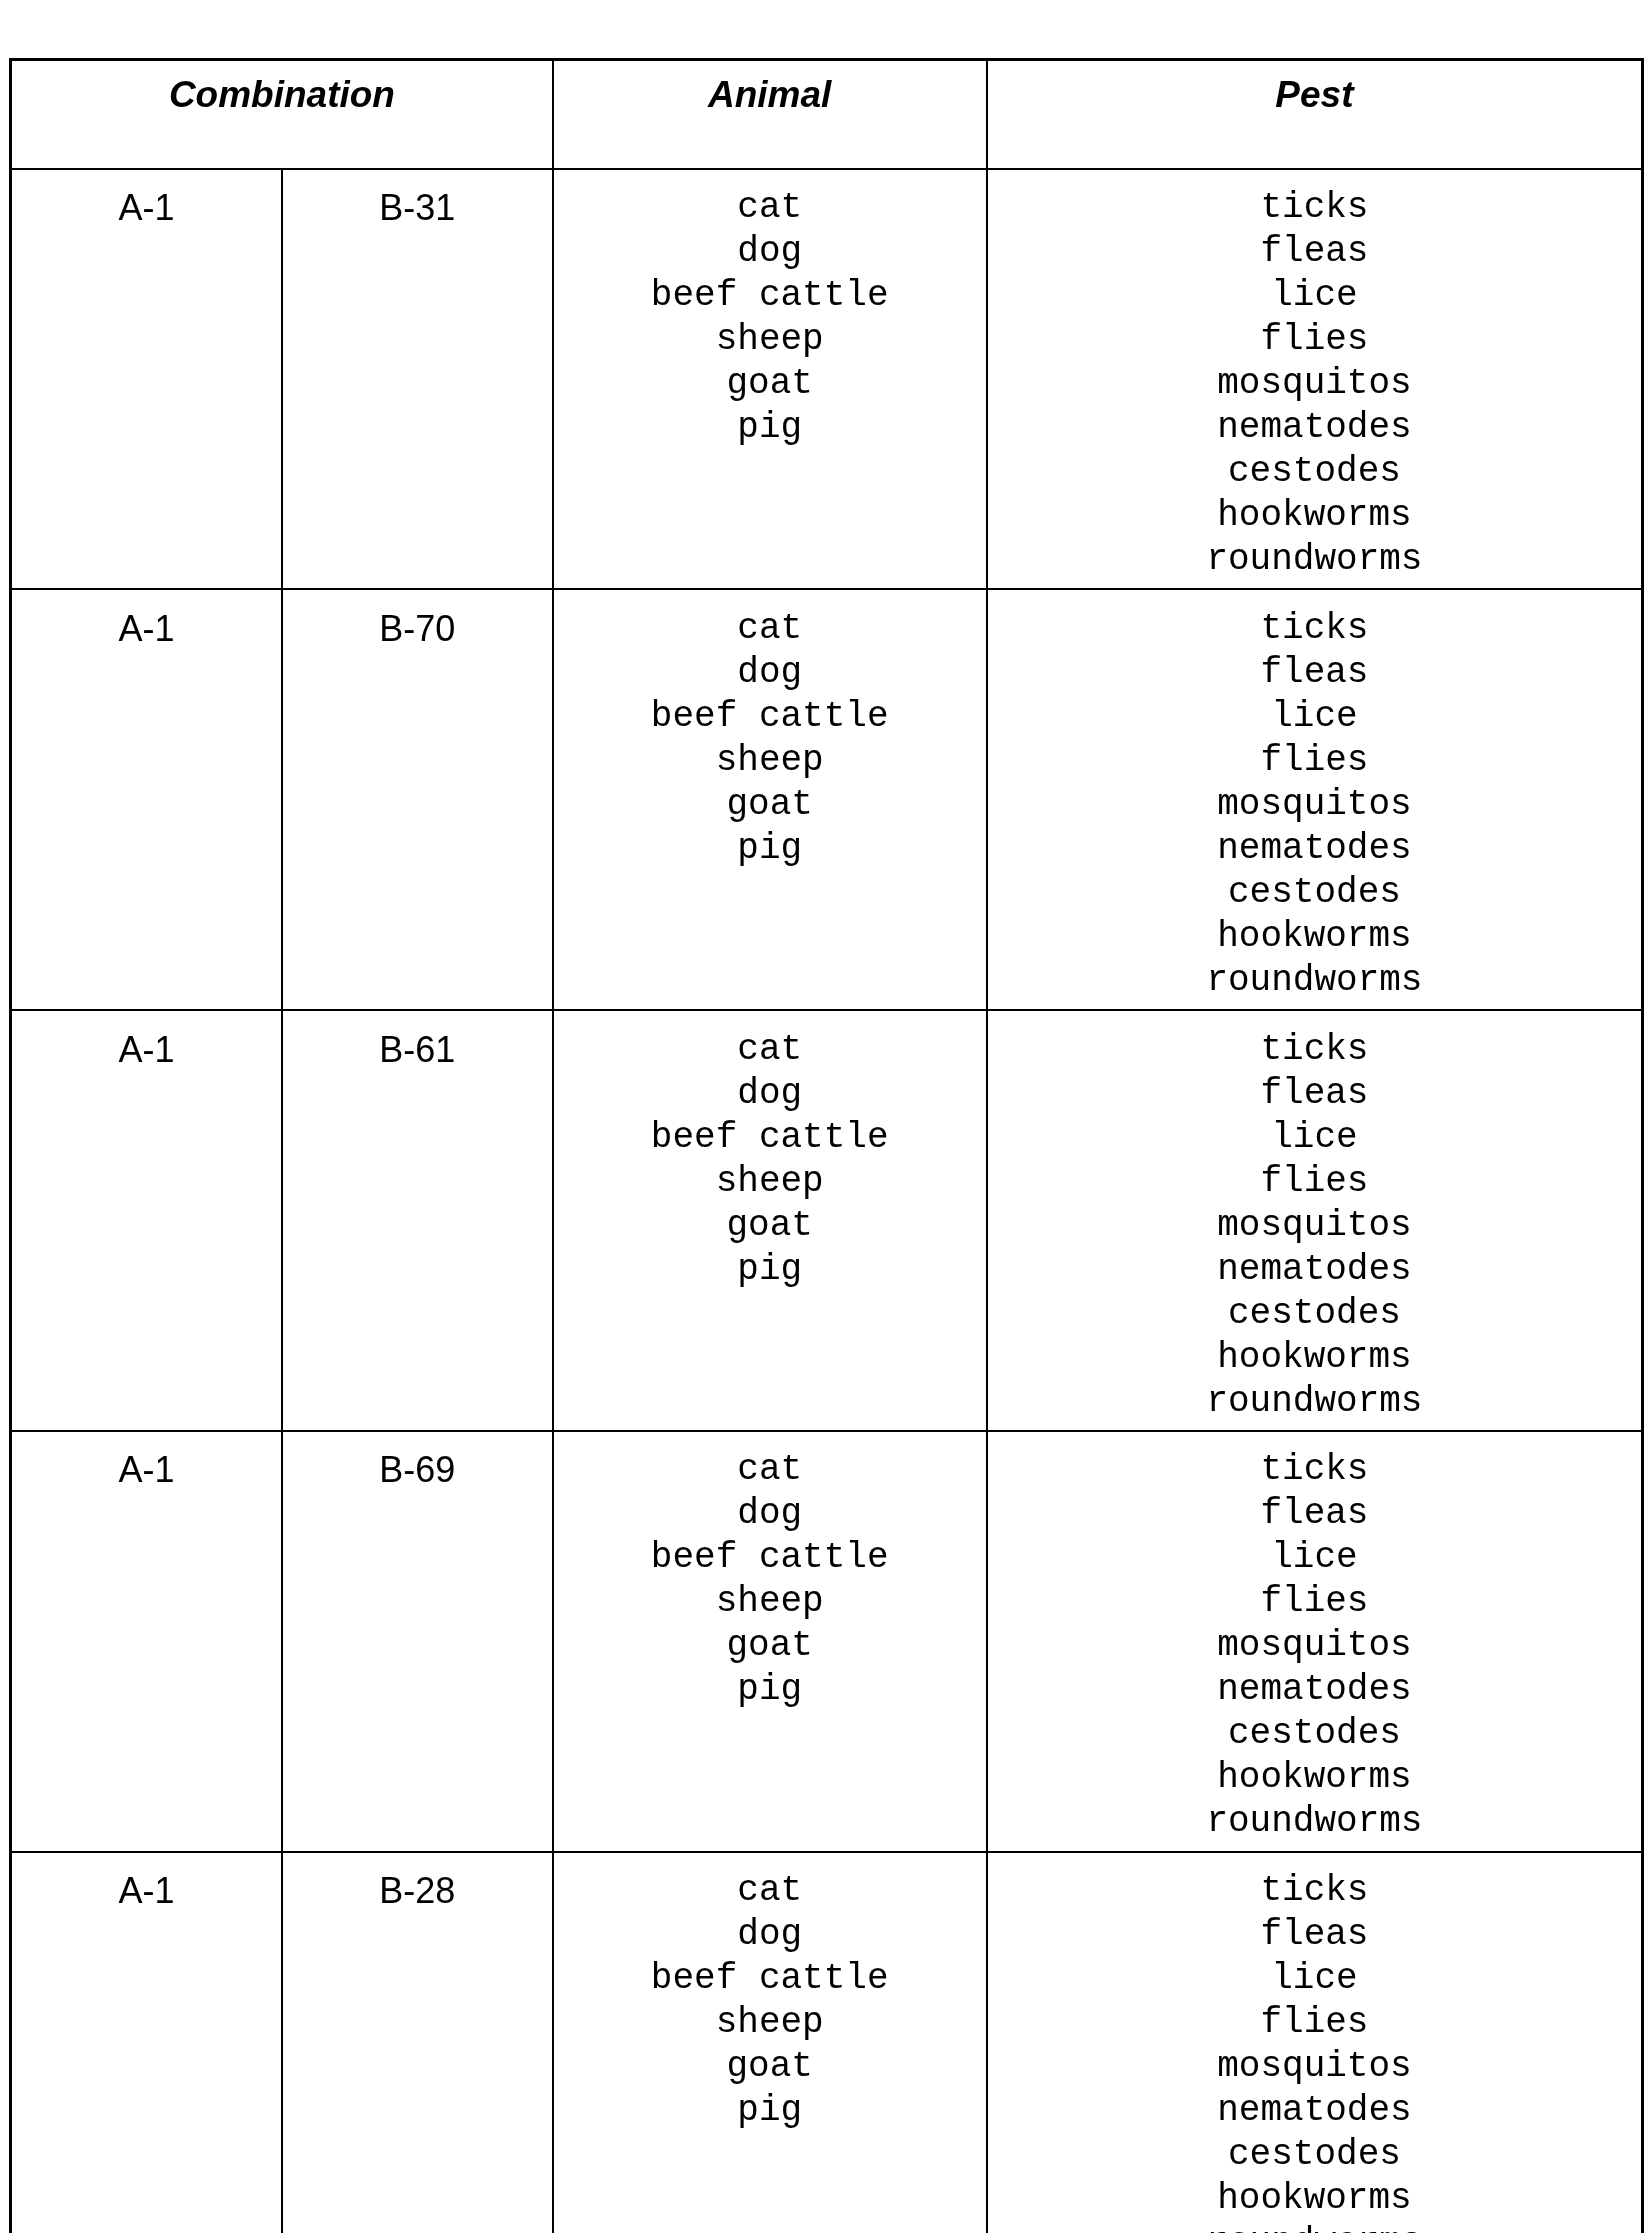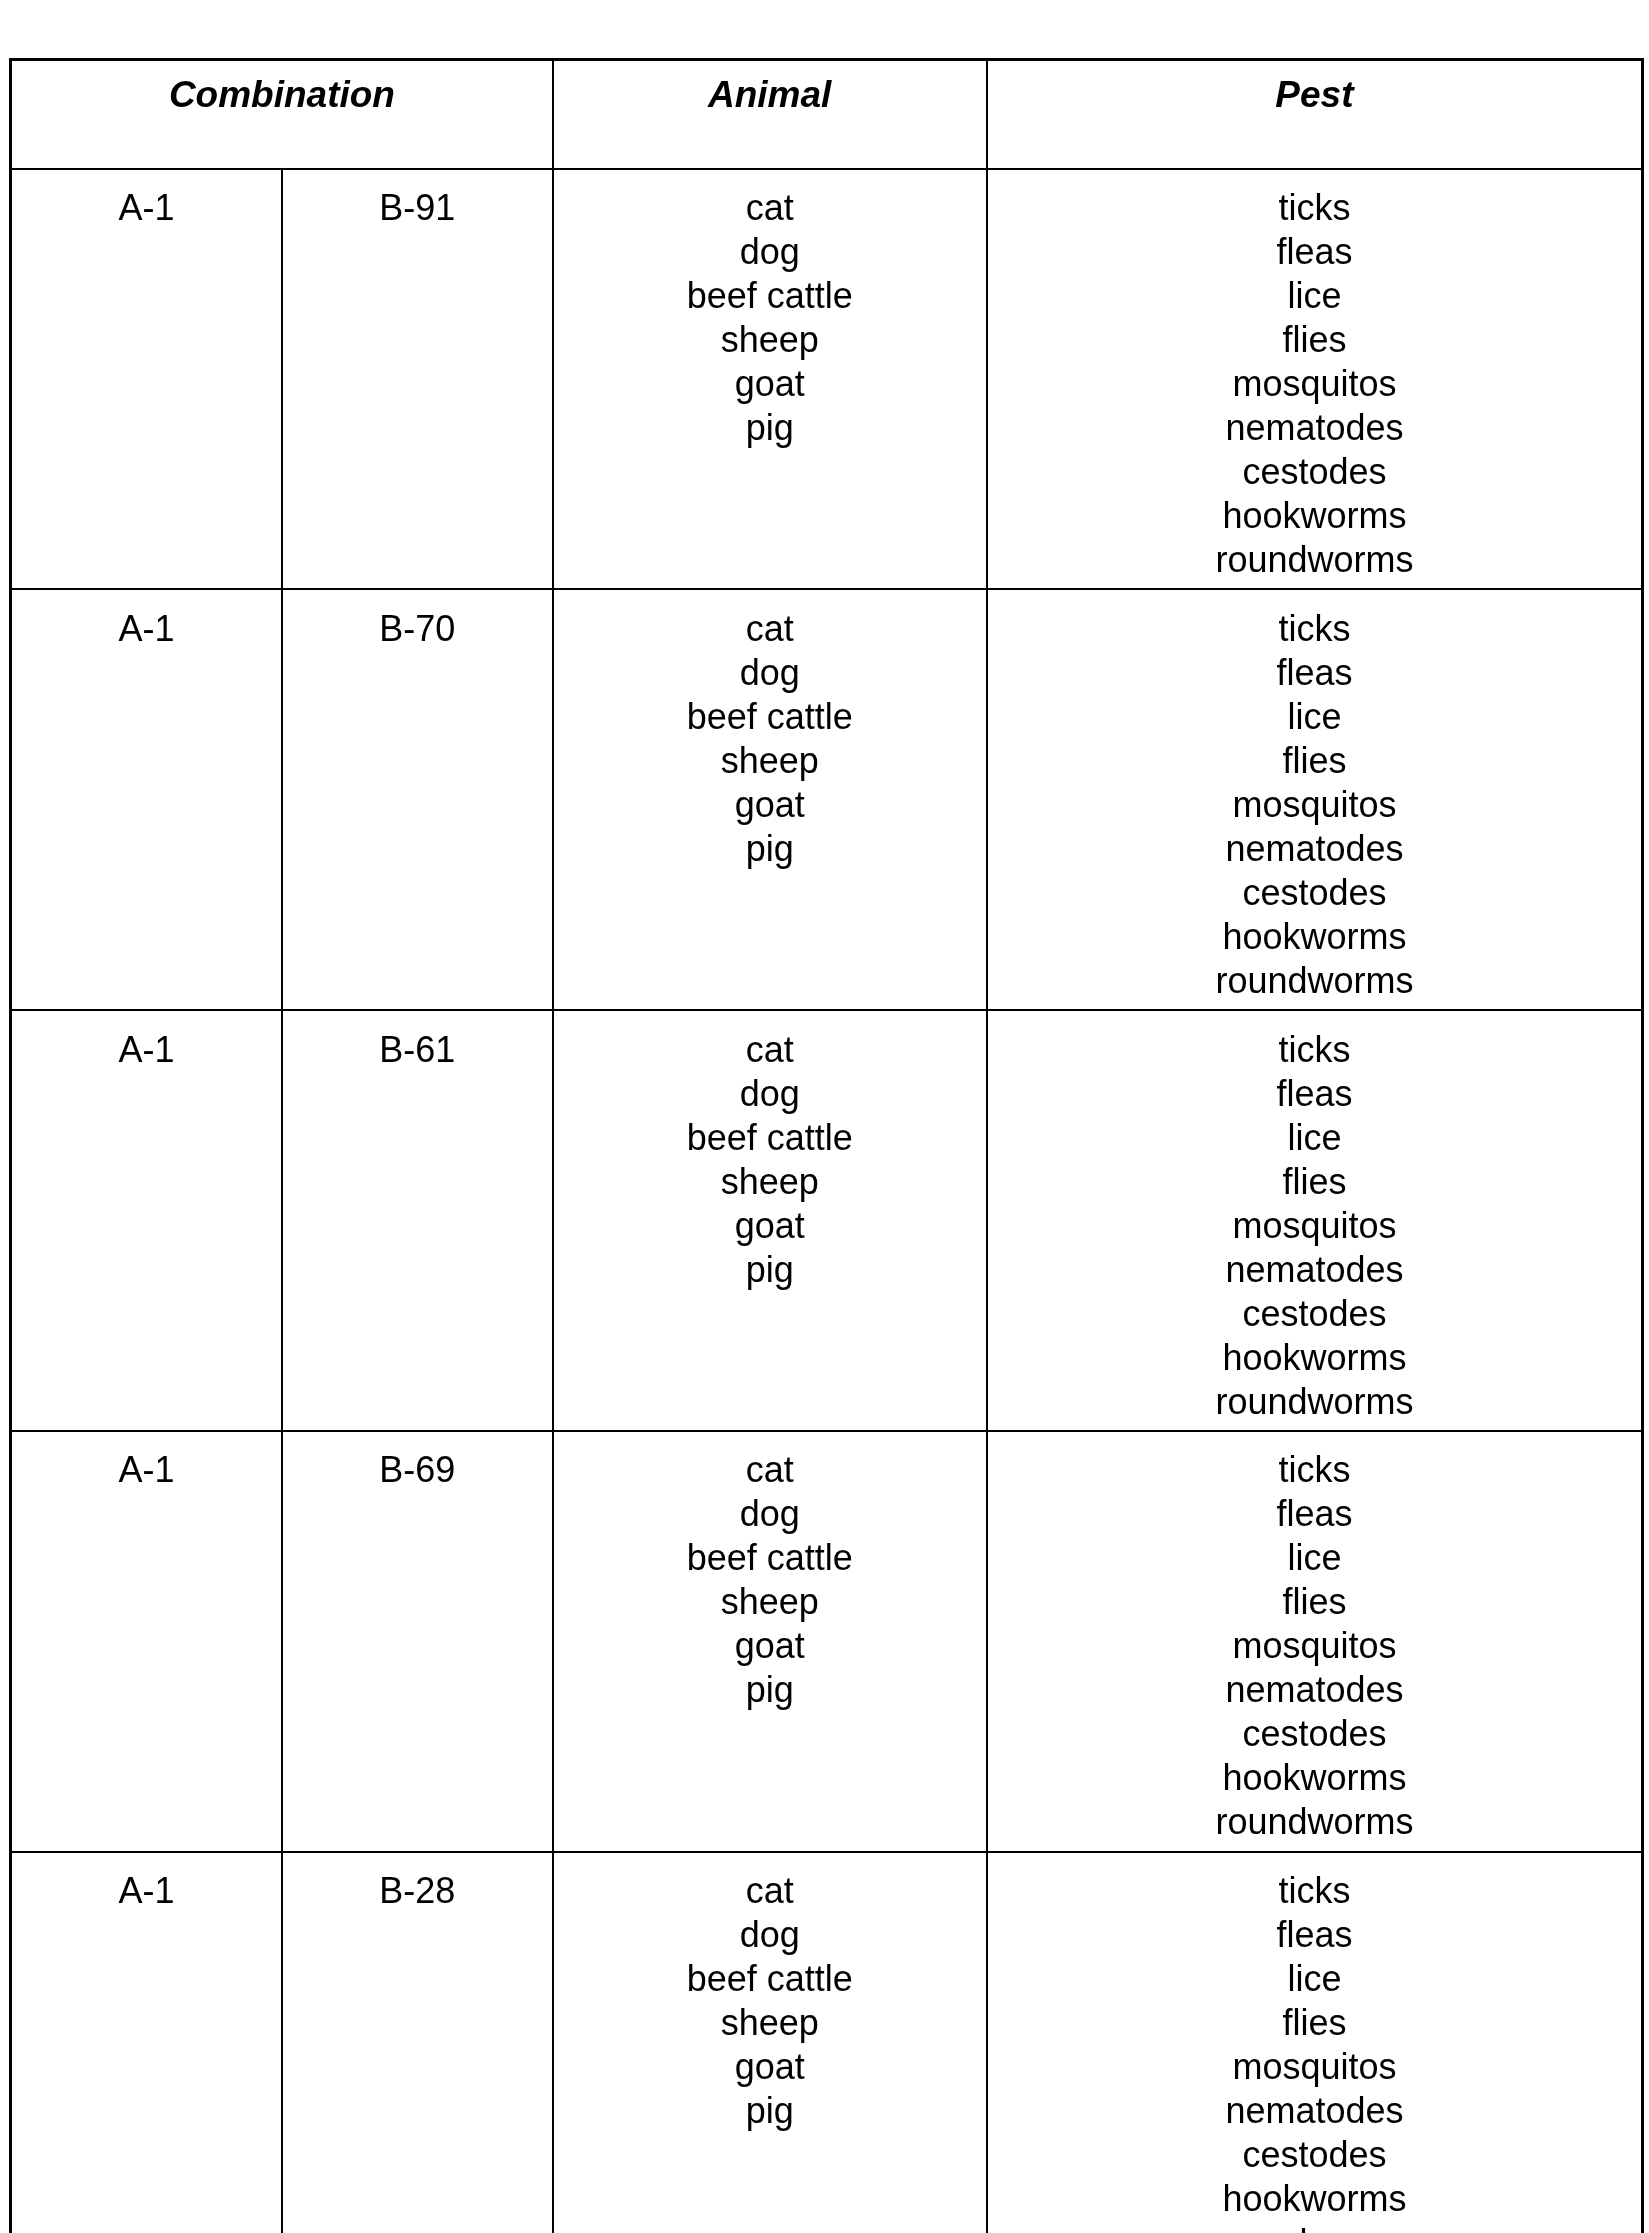--- a/index.html
+++ b/index.html
@@ -23,21 +23,21 @@
     font-size: 37px; line-height: 42px;
     padding-top: 13px;
     box-sizing: border-box;
   }
   table.grid td {
     height: 420px;
     font-size: 36px; line-height: 44px;
     padding-top: 16.5px;
     box-sizing: border-box;
   }
-  .list { display: block; }
+  .list { display: block; font-family: Liberation Mono, monospace; }
   .list span { display: block; }
   col.c1 { width: 271px; }
   col.c2 { width: 271px; }
   col.c3 { width: 434px; }
   col.c4 { width: 656px; }
 </style>
 </head>
 <body>
 
 <table class="grid">
@@ -50,21 +50,21 @@
   <thead>
     <tr>
       <th colspan="2">Combination</th>
       <th>Animal</th>
       <th>Pest</th>
     </tr>
   </thead>
   <tbody id="rows">
   <tr>
     <td><span>A-1</span></td>
-    <td><span>B-91</span></td>
+    <td><span>B-31</span></td>
     <td>
           <div class="list">
             <span>cat</span>
             <span>dog</span>
             <span>beef cattle</span>
             <span>sheep</span>
             <span>goat</span>
             <span>pig</span>
           </div>
         </td>

